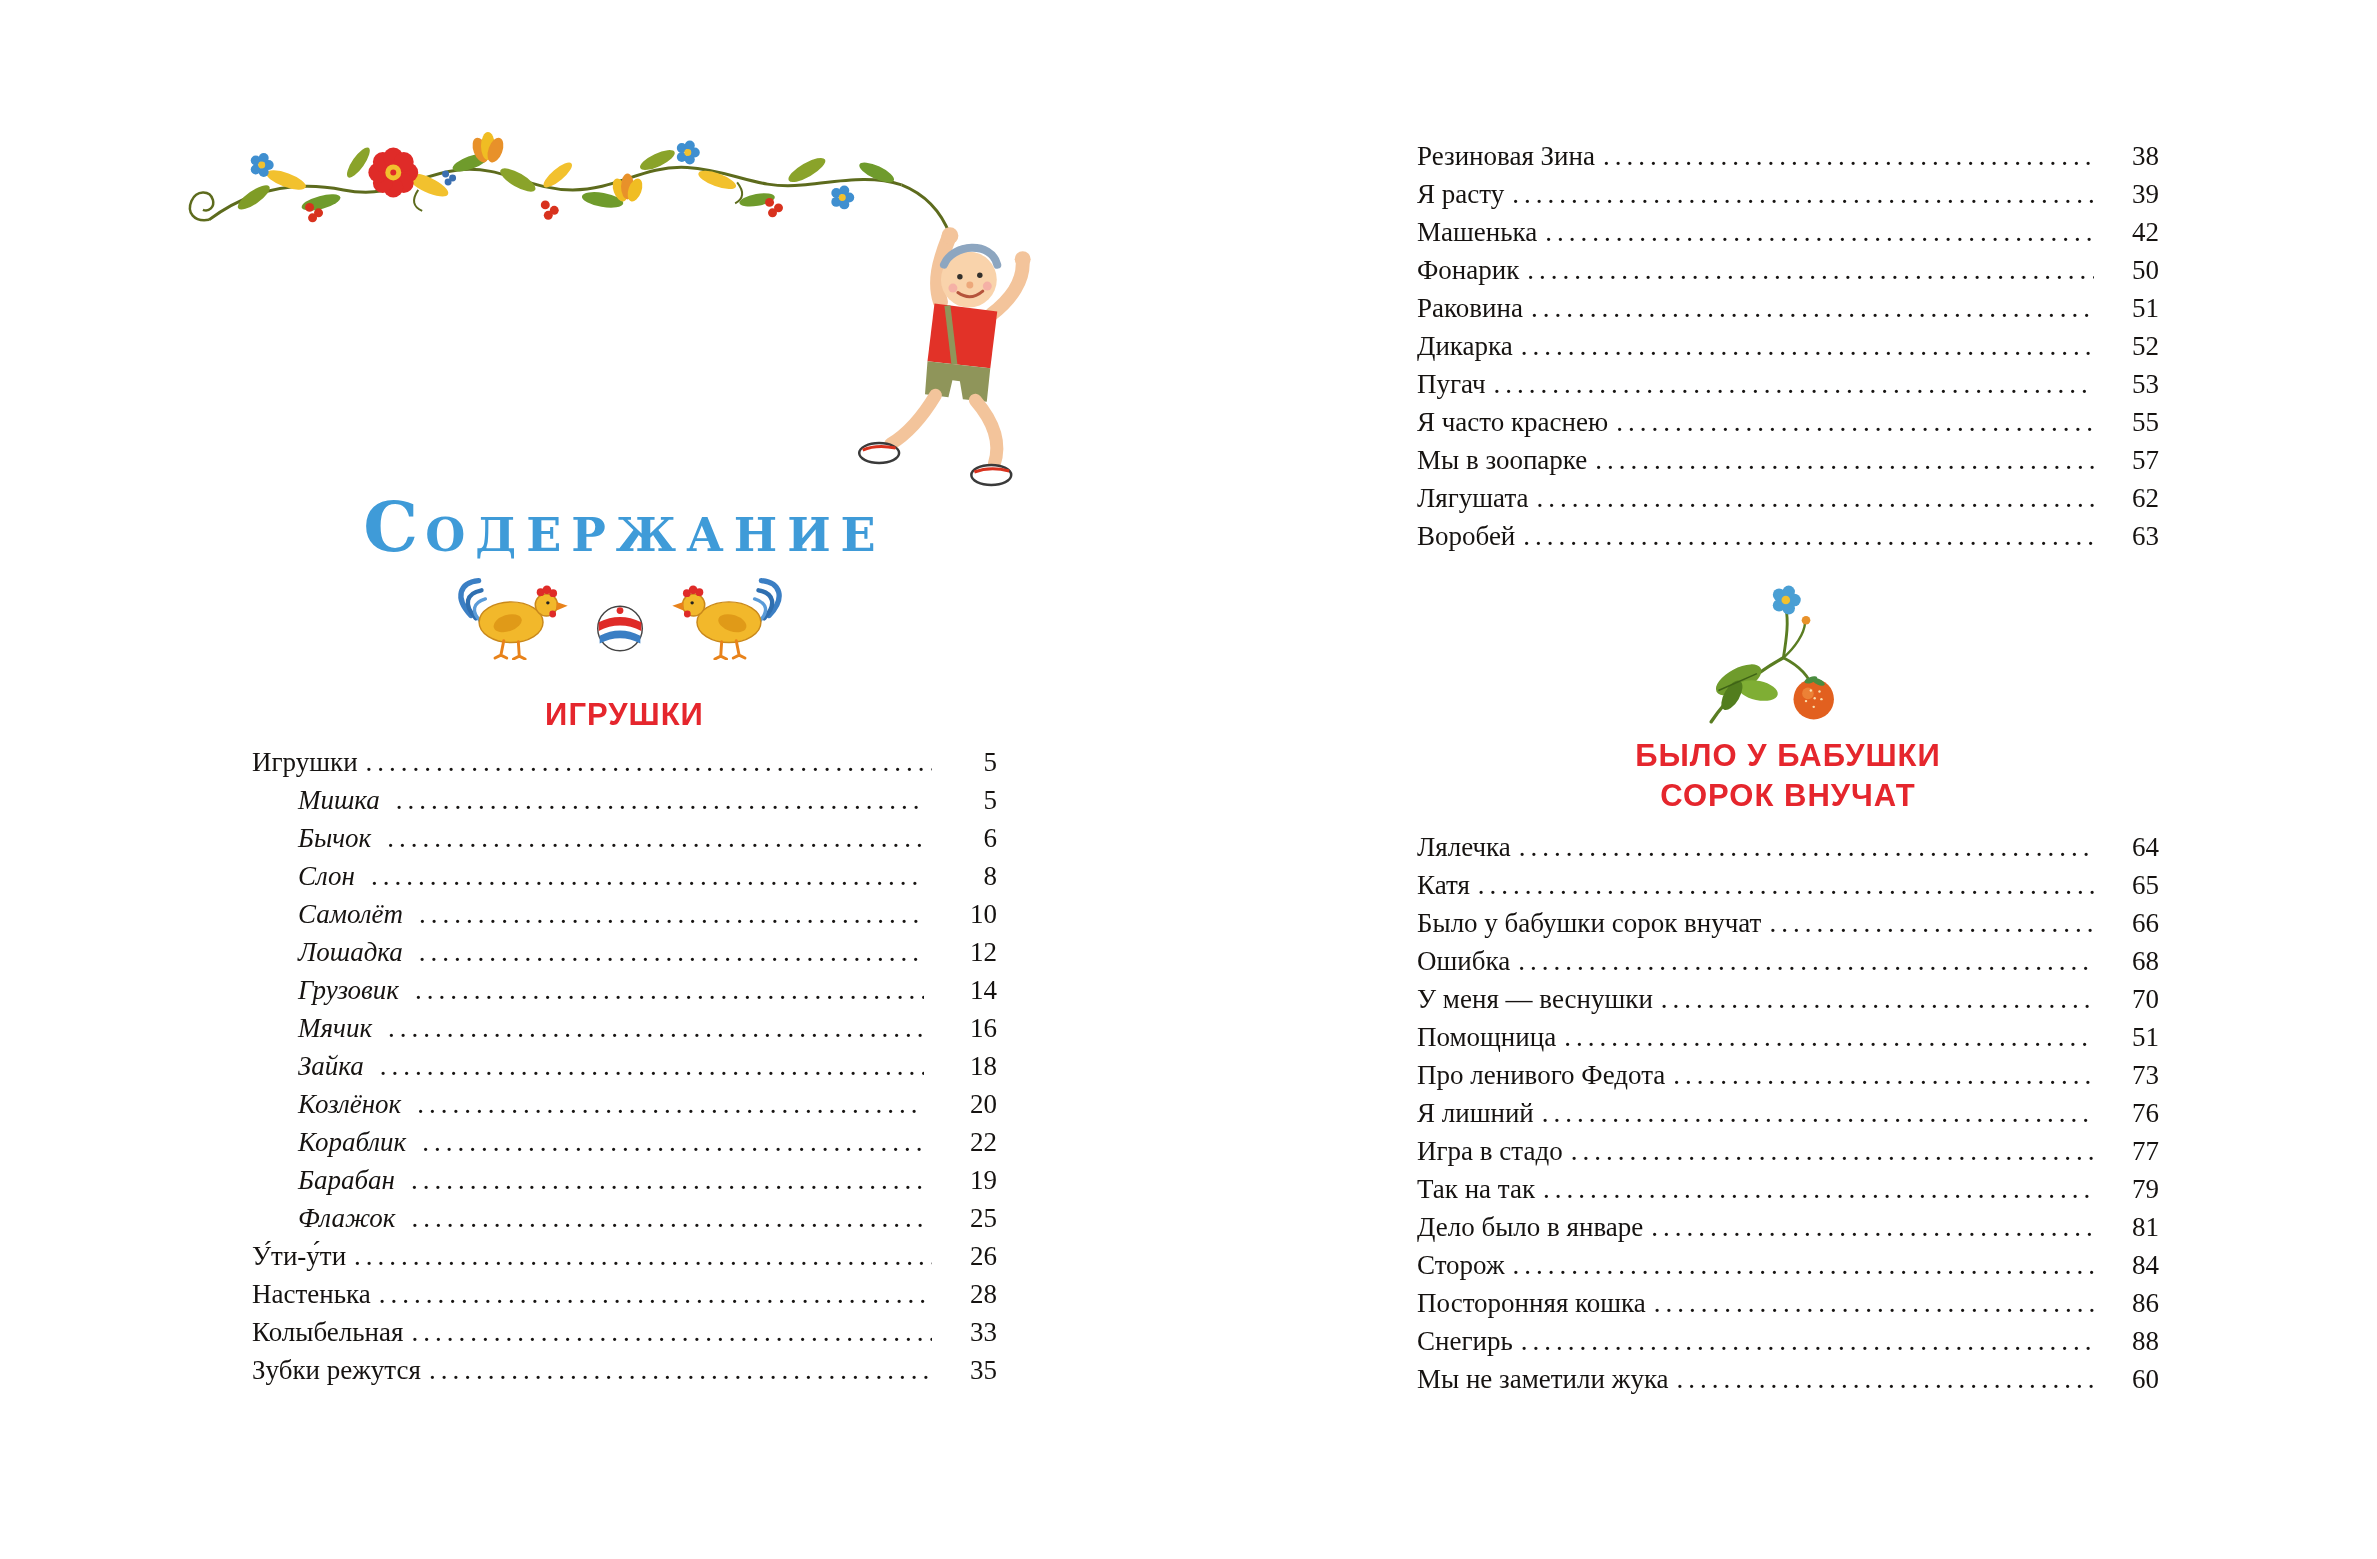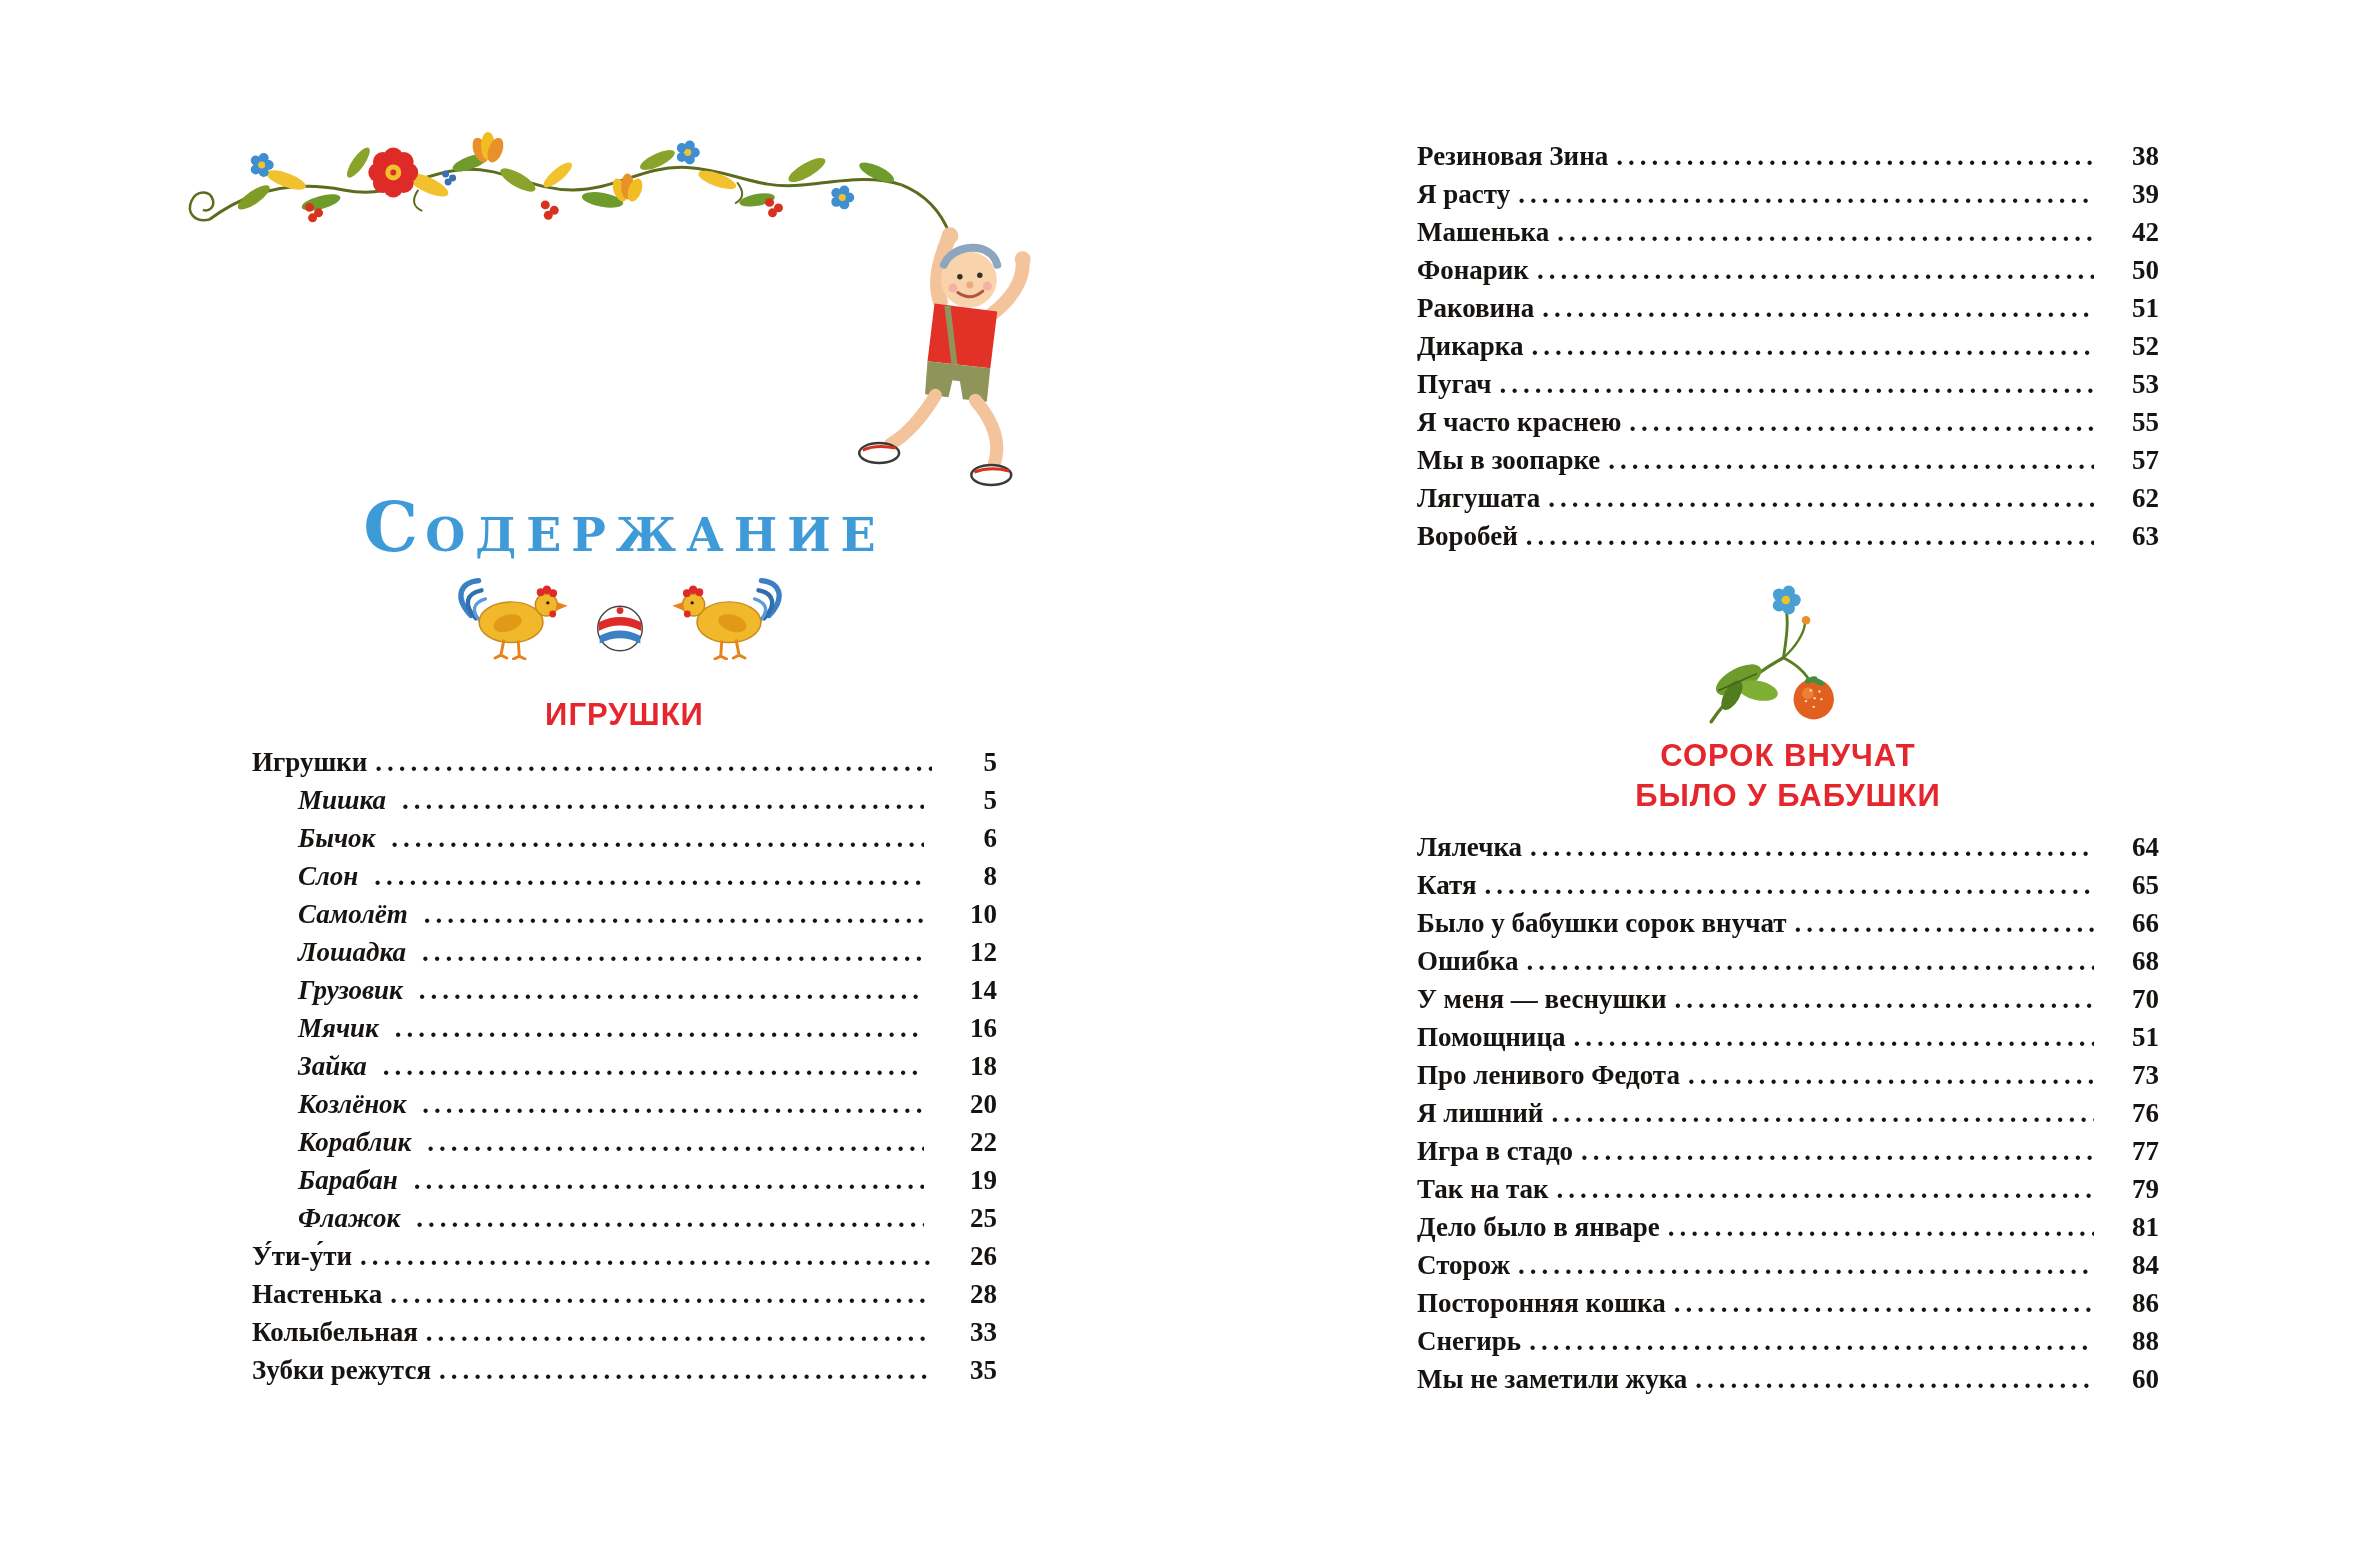--- a/index.html
+++ b/index.html
@@ -41,21 +41,20 @@
   .heading-right{left:1417px;top:736px;width:742px;font-size:31px;line-height:40px;}
   
   .toc-list{position:absolute;}
   .list-left{left:252px;top:743px;width:745px;}
   .list-right-top{left:1417px;top:137px;width:742px;}
   .list-right-bottom{left:1417px;top:828px;width:742px;}
   .toc-row{
     display:flex;align-items:baseline;
     font-size:27px;line-height:38px;
     white-space:nowrap;
-    font-weight:bold;
   }
   .toc-row.indent{padding-left:46px;gap:8px;}
   .toc-row.italic .toc-label{font-style:italic;}
   .toc-label{white-space:nowrap;padding-right:8px;}
   .toc-dots{
     flex:1;overflow:hidden;white-space:nowrap;
     letter-spacing:5px;color:#161311;
   }
   .toc-page{min-width:59px;text-align:right;padding-left:6px;}
 </style>
@@ -383,22 +382,22 @@
         <circle cx="216" cy="69" r="13" fill="#4a9fd4"></circle>
       <circle cx="196" cy="63" r="13" fill="#4a9fd4"></circle>
         <circle cx="196" cy="41" r="13" fill="#4a9fd4"></circle>
       <circle cx="216" cy="35" r="13" fill="#4a9fd4"></circle>
         <circle cx="210" cy="52" r="9" fill="#f2c12e"></circle>
     </g>
     <circle cx="252" cy="94" r="9" fill="#e8912a"></circle>
   </svg>
 
   <h2 class="section-heading heading-right">
+    <div>БЫЛО У БАБУШКИ</div>
     <div>СОРОК ВНУЧАТ</div>
-    <div>БЫЛО У БАБУШКИ</div>
   </h2>
 
   <div class="toc-list list-right-bottom">
       <div class="toc-row">
         <span class="toc-label">Лялечка</span>
         <span class="toc-dots">................................................................................................................................................................</span>
         <span class="toc-page">64</span>
       </div>
       <div class="toc-row">
         <span class="toc-label">Катя</span>

